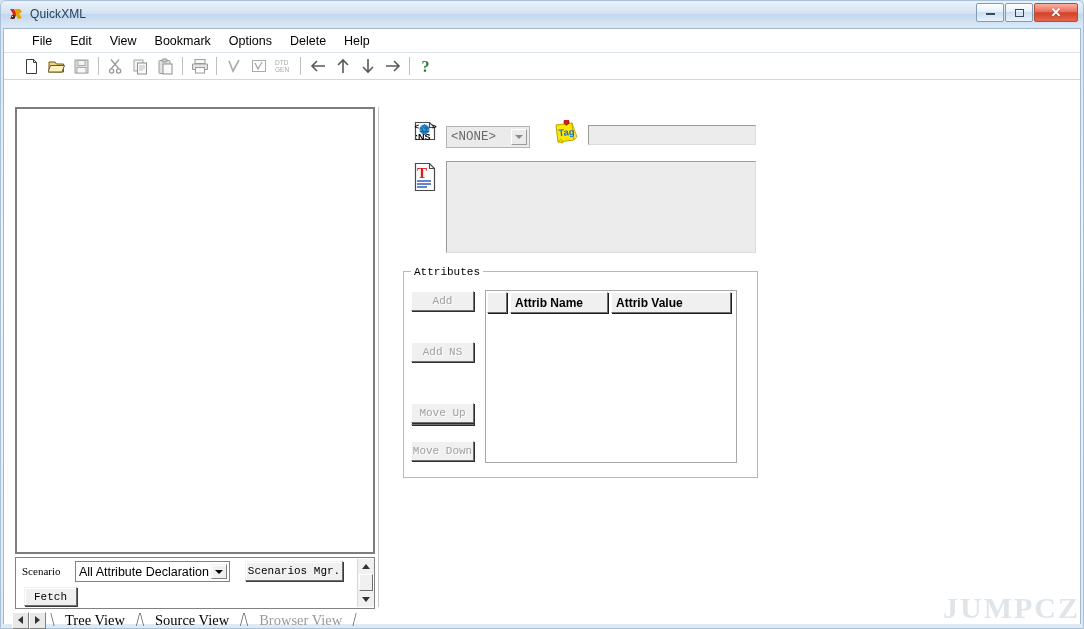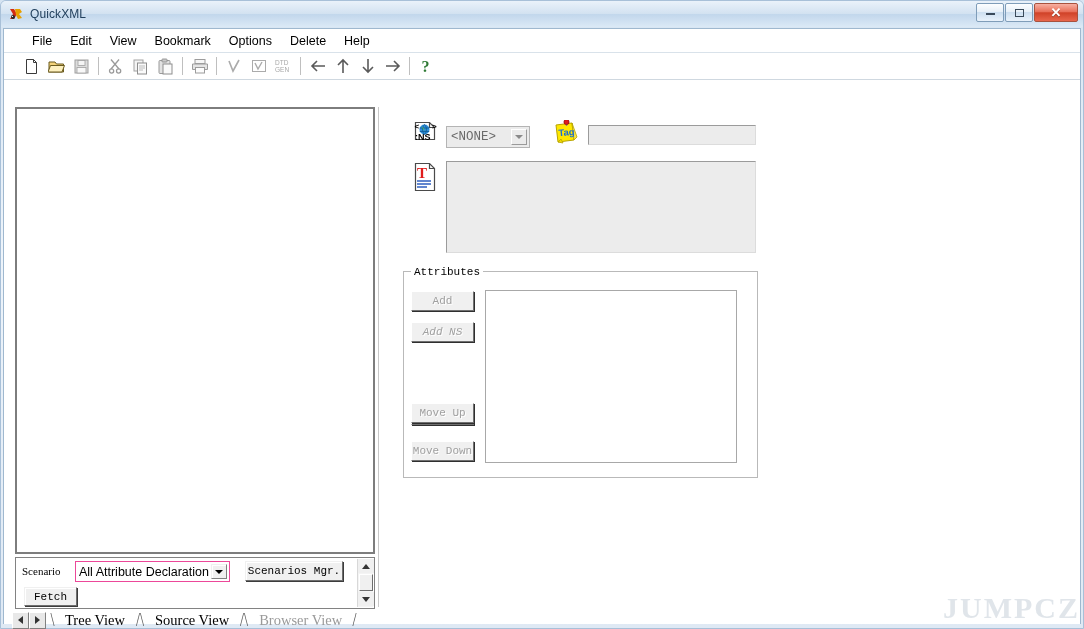--- a/index.html
+++ b/index.html
@@ -617,26 +617,31 @@
         <path d="M5 19 h14 M5 22 h14 M5 25 h10" stroke="#2f5fc0" stroke-width="1.4"></path>
       </svg>
     </div>
 
     <div class="text-area" title=""></div>
 
     <div class="attr-group"></div>
     <div class="attr-group-title">Attributes</div>
 
     <div class="attr-btn" style="top:262px;">Add</div>
-    <div class="attr-btn" style="top:293px;font-style:italic;">Add NS</div>
+    <div class="attr-btn" style="top:313px;">Add NS</div>
     <div class="attr-btn" style="top:337px;margin-top:39px;">Delete</div>
     <div class="attr-btn" style="top:374px;">Move Up</div>
     <div class="attr-btn" style="top:412px;">Move Down</div>
 
     <div class="attr-grid">
+      <div class="grid-header">
+        <div class="gh-cell corner"></div>
+        <div class="gh-cell name">Attrib Name</div>
+        <div class="gh-cell value">Attrib Value</div>
+      </div>
       <div class="grid-body"></div>
     </div>
 
     <div class="scenario-strip">
       <div class="scenario-label">Scenario</div>
 
       <div class="scenario-combo">
         <span class="val">All Attribute Declaration</span>
         <span class="arrow-box">
           <span class="tri-down"></span>

